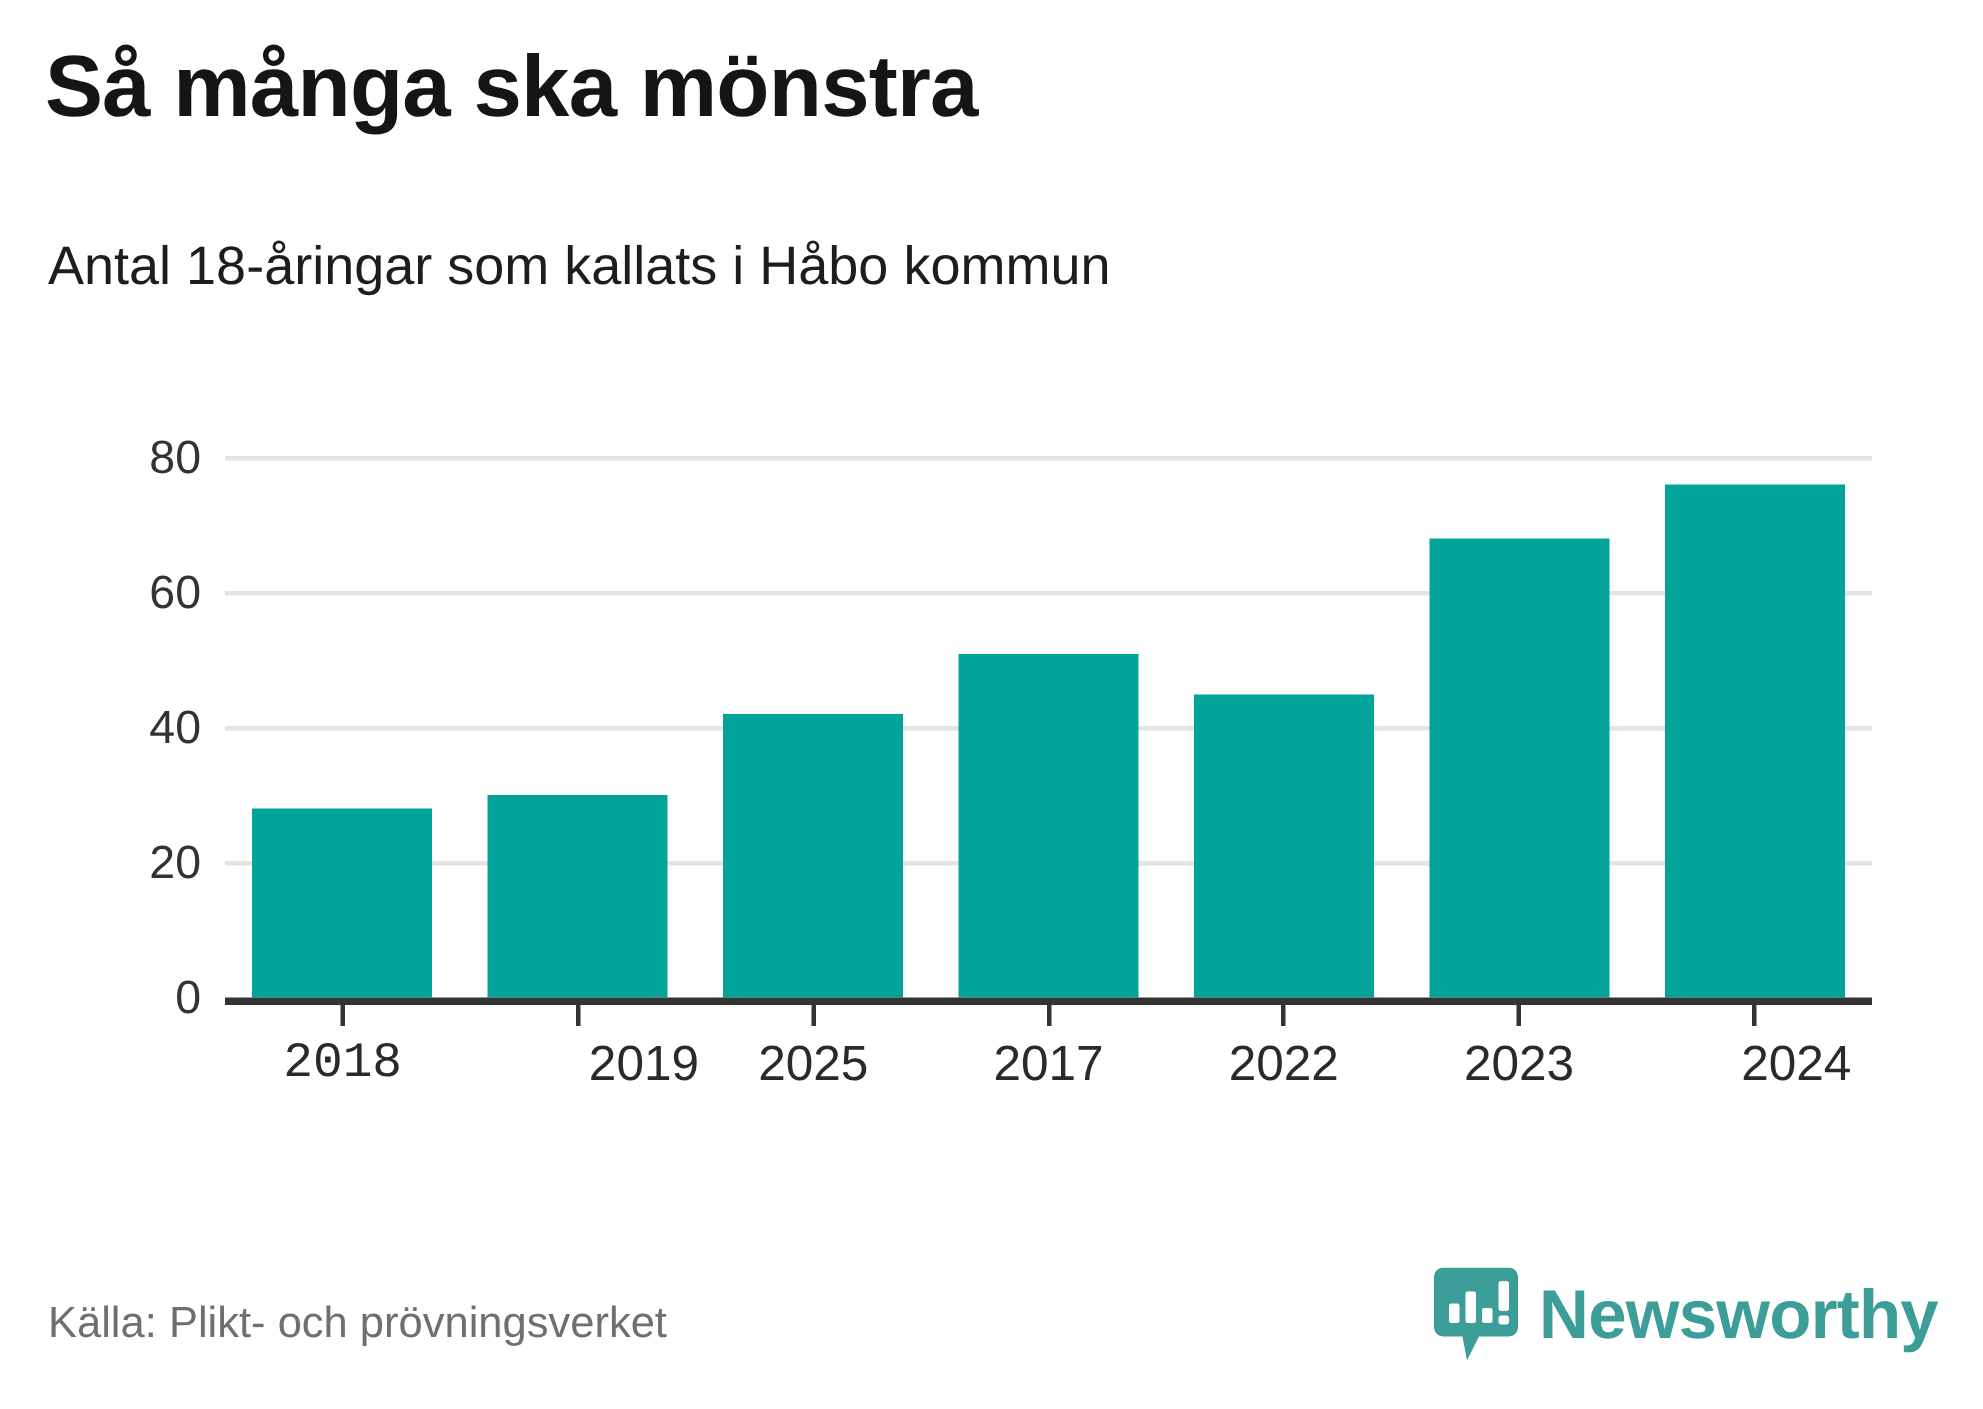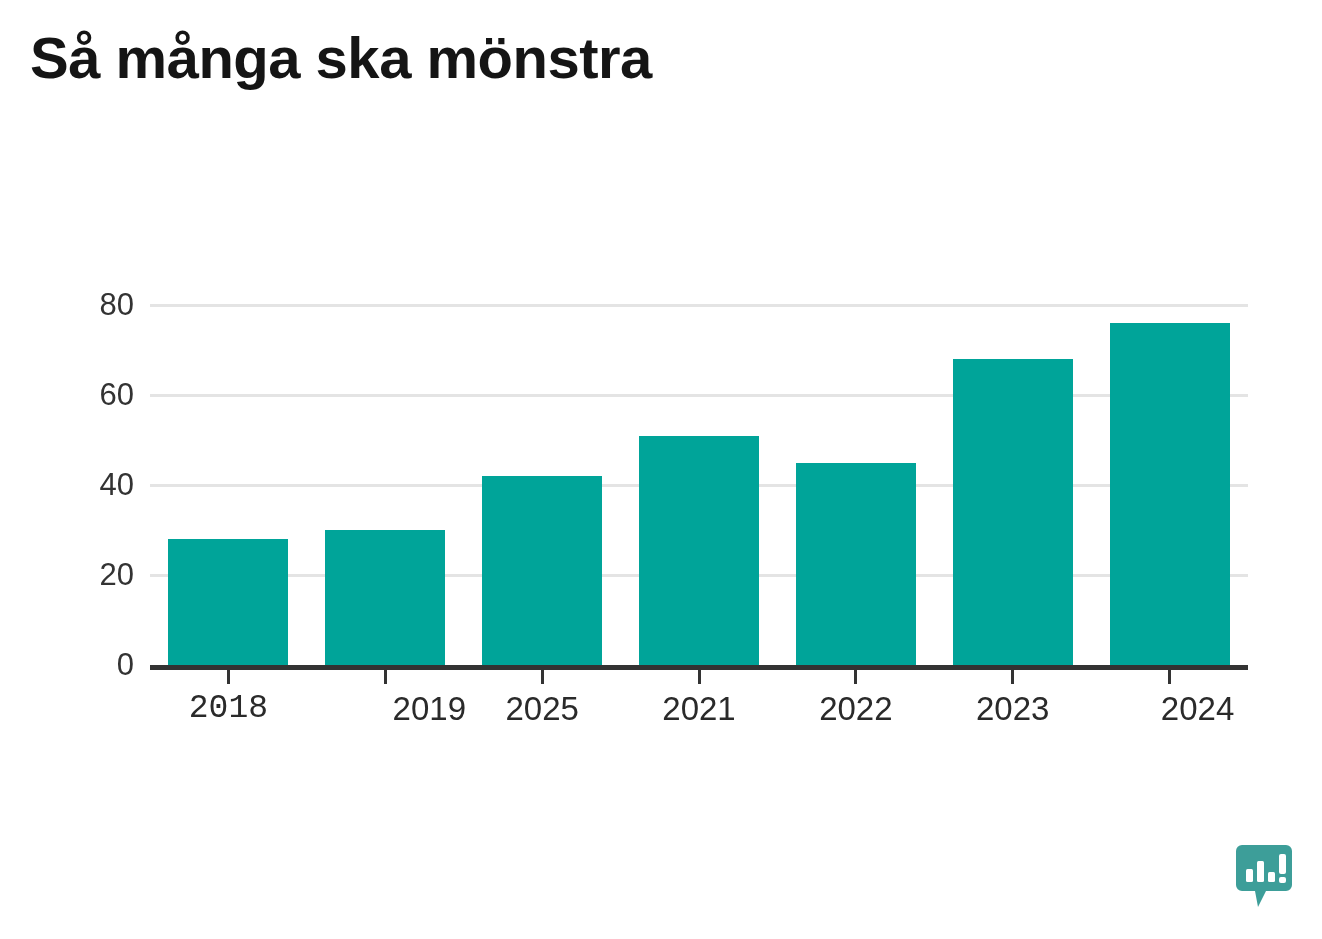--- a/index.html
+++ b/index.html
@@ -119,20 +119,21 @@
     line-height: 1;
     white-space: nowrap;
   }
 </style>
 </head>
 <body>
 
 <div class="page">
 
   <h1 class="title">Så många ska mönstra</h1>
+  <h2 class="subtitle">Antal 18-åringar som kallats i Håbo kommun</h2>
 
   <div class="chart">
     <div id="ylabels">
         <div class="ylabel" style="top: 415px;">0</div>
         <div class="ylabel" style="top: 325px;">20</div>
         <div class="ylabel" style="top: 235px;">40</div>
         <div class="ylabel" style="top: 145px;">60</div>
         <div class="ylabel" style="top: 55px; margin-left: 20px;">80</div>
       </div>
     <div class="plot">
@@ -159,34 +160,36 @@
         <div class="tick" style="left: 390.643px;"></div>
         <div class="tick" style="left: 547.5px;"></div>
         <div class="tick" style="left: 704.357px;"></div>
         <div class="tick" style="left: 861.214px;"></div>
         <div class="tick" style="left: 1018.07px;"></div>
       </div>
     <div class="xlabels" id="xlabels">
         <div class="xlabel" style="left: 78.4286px; font-family: Liberation Mono, monospace;">2018</div>
         <div class="xlabel" style="left: 235.286px; margin-left: 44px;">2019</div>
         <div class="xlabel" style="left: 392.143px;">2025</div>
-        <div class="xlabel" style="left: 549px;">2021</div>
+        <div class="xlabel" style="left: 549px;">2017</div>
         <div class="xlabel" style="left: 705.857px;">2022</div>
         <div class="xlabel" style="left: 862.714px;">2023</div>
         <div class="xlabel" style="left: 1019.57px; margin-left: 28px;">2024</div>
       </div>
   </div>
 
+  <div class="source">Källa: Plikt- och prövningsverket</div>
 
   <div class="logo">
     <span class="logo-mark">
       <svg viewBox="0 0 56 62" width="56" height="62" aria-hidden="true">
         <path d="M6 0 H50 A6 6 0 0 1 56 6 V40 A6 6 0 0 1 50 46 H30 L22 62 L19 46 H6 A6 6 0 0 1 0 40 V6 A6 6 0 0 1 6 0 Z" fill="#3d9e99"></path>
         <rect x="10" y="24" width="7" height="13" rx="1.5" fill="#ffffff"></rect>
         <rect x="21" y="16" width="7" height="21" rx="1.5" fill="#ffffff"></rect>
         <rect x="32" y="27" width="7" height="10" rx="1.5" fill="#ffffff"></rect>
         <rect x="43" y="9" width="7" height="20" rx="2" fill="#ffffff"></rect>
         <rect x="43" y="32" width="7" height="6" rx="2" fill="#ffffff"></rect>
       </svg>
     </span>
+    <span class="logo-text">Newsworthy</span>
   </div>
 
 </div>
 
 </body></html>

